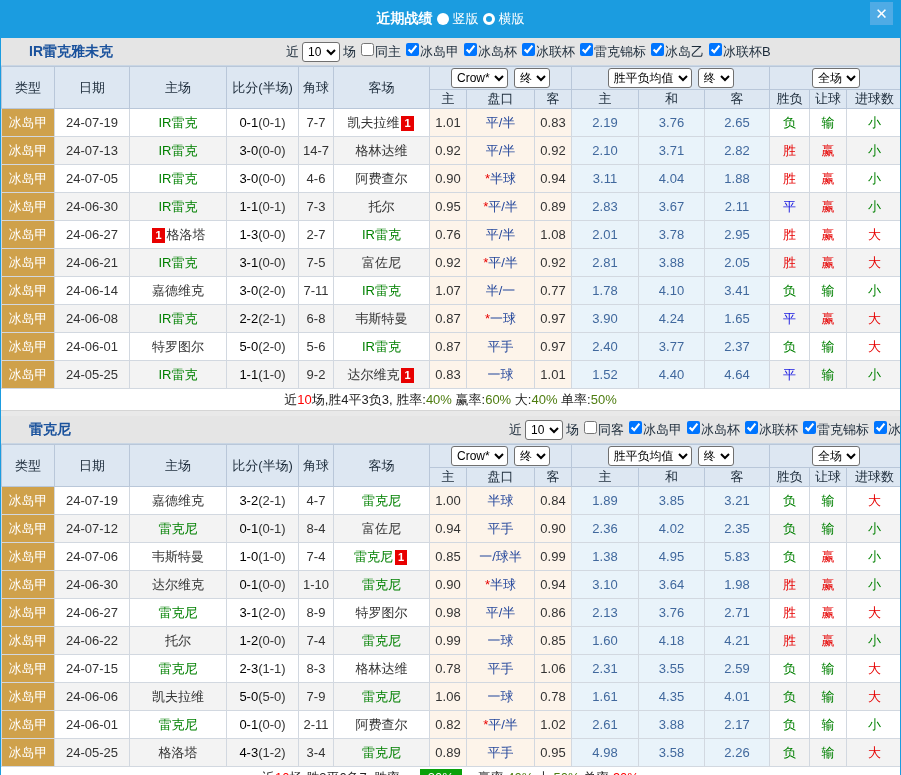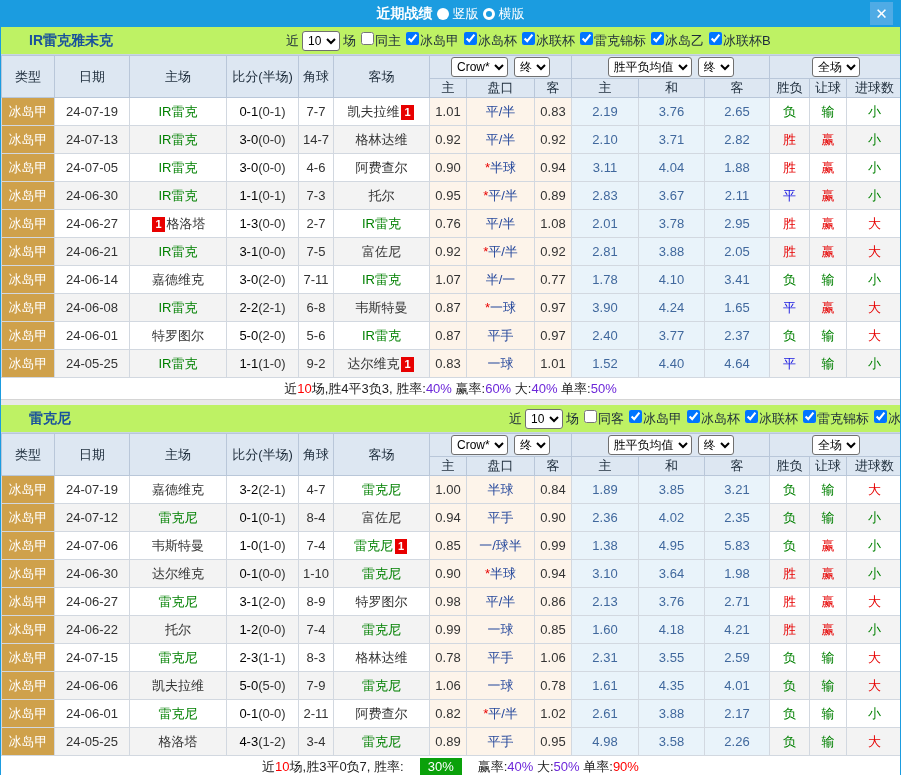--- a/index.html
+++ b/index.html
@@ -1,29 +1,29 @@
 <!DOCTYPE html>
 <html><head>
 <meta charset="utf-8">
 <style>
   * { box-sizing: border-box; margin: 0; padding: 0; }
   body { font-family: "Liberation Sans", "DejaVu Sans", sans-serif; background:#fff; }
   .app { width:901px; height:775px; overflow:hidden; background:#fff; position:relative; border-left:1px solid #1b9ce0; border-right:1px solid #1b9ce0;}
 
   
-  .titlebar { height:27px; background:#1b9ce0; color:#fff; display:flex; align-items:center; justify-content:center; gap:4px; position:relative; }
+  .titlebar { height:38px; background:#1b9ce0; color:#fff; display:flex; align-items:center; justify-content:center; gap:4px; position:relative; }
   .titlebar .title { font-weight:bold; font-size:14px; }
   .radio { display:inline-block; width:12px; height:12px; border-radius:50%; vertical-align:middle; cursor:pointer; }
   .radio.filled { background:#fff; }
   .radio.empty { border:3px solid #fff; background:transparent; }
   .titlebar .rlabel { font-size:13px; }
   .close-btn { position:absolute; right:7px; top:2px; width:23px; height:23px; background:#4fabe5; color:#fff; display:flex; align-items:center; justify-content:center; font-size:15px; font-weight:bold; cursor:pointer; }
 
   
-  .section-header { height:28px; background:#bef264; display:flex; align-items:center; position:relative; border-bottom:1px solid #c9d6e4; }
+  .section-header { height:28px; background:#e5e5e5; display:flex; align-items:center; position:relative; border-bottom:1px solid #c9d6e4; }
   .team-title { margin-left:28px; color:#19519c; font-weight:bold; font-size:14px; }
   .filters { position:absolute; display:flex; align-items:center; font-size:13px; color:#1c2b3a; white-space:nowrap; }
   .filters.f0 { left:285px; }
   .filters.f1 { left:508px; }
   .filters label { display:inline-flex; align-items:flex-start; cursor:pointer; }
   .filters input[type=checkbox]{ width:13px; height:13px; margin:0 1px 0 5px; cursor:pointer; }
   select { font-family:inherit; font-size:12px; height:20px; border:1px solid #707070; border-radius:3px; background:#fff; margin:0 3px; padding:0 1px; }
 
   
   table { border-collapse:collapse; table-layout:fixed; width:901px; }
@@ -44,21 +44,21 @@
   .star { color:#e80000; }
   .c-red { color:#e60000; }
   .c-green { color:#008000; }
   .c-blue { color:#1515e0; }
 
   
   .summary { height:21px; display:flex; align-items:center; justify-content:center; font-size:13px; }
   .summary span { white-space:pre; }
   .sum-k { color:#222; }
   .sum-r { color:#ff0000; }
-  .sum-b { color:#6d28d9; }
+  .sum-b { color:#4d7c0f; }
   .sum-badge { background:#0aa10a; color:#fff; padding:1px 8px; margin:0 16px; }
   .section-gap { height:6px; background:#e9e9e9; border-top:1px solid #d5d5d5; }
 </style>
 </head>
 <body>
 
 <div class="app">
 
   <div class="titlebar">
     <span class="title">近期战绩</span>

